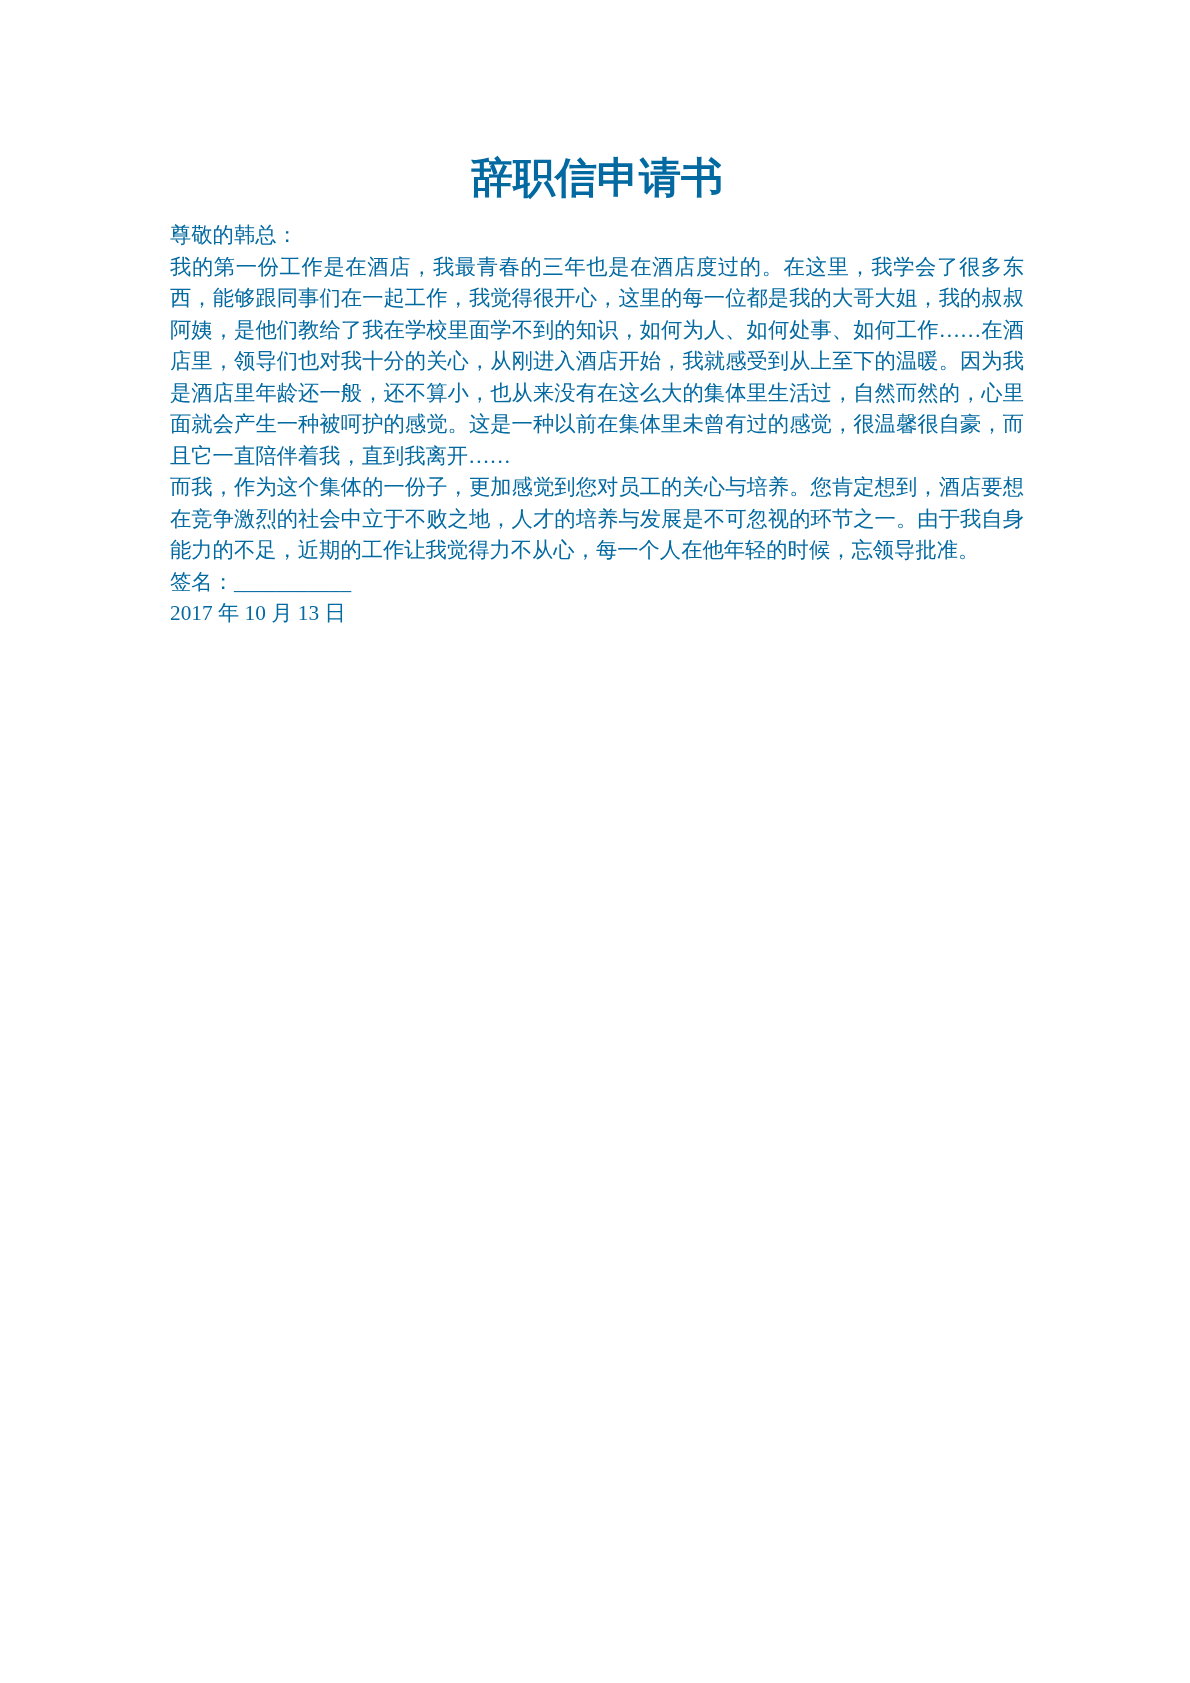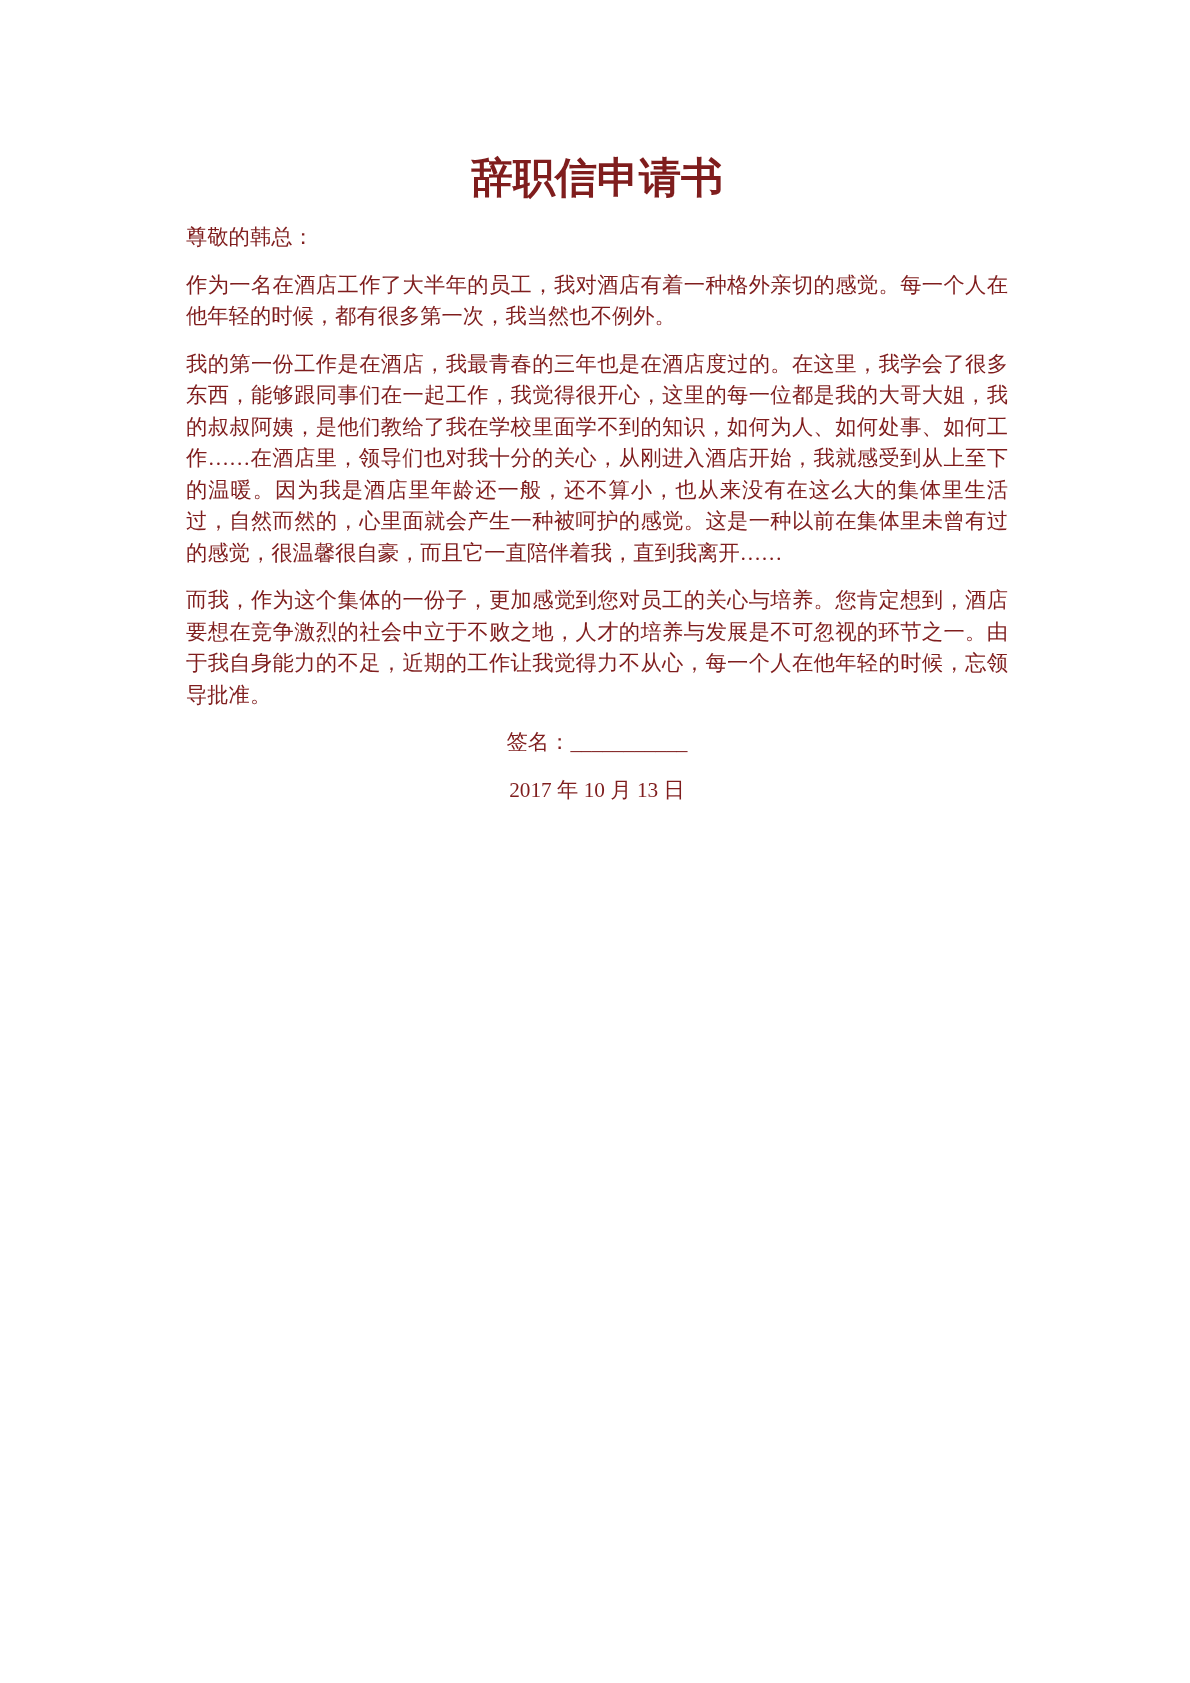--- a/index.html
+++ b/index.html
@@ -7,64 +7,63 @@
     padding: 0;
     background: #ffffff;
   }
   .page {
     position: relative;
     width: 1190px;
     height: 1683px;
     background: #ffffff;
     box-sizing: border-box;
     padding: 150px 166px 0 170px;
-    color: #7f1d1d;
+    color: #0369a1;
     font-family: "Liberation Serif", "DejaVu Serif", serif;
     overflow: hidden;
   }
   .doc-title {
     margin: 0 0 14px 0;
     font-size: 42px;
     font-weight: bold;
     line-height: 56px;
     text-align: center;
     letter-spacing: 0;
   }
   .letter-body {
     font-size: 21.3px;
     line-height: 31.5px;
     text-align: justify;
     text-justify: inter-ideograph;
   }
   .letter-body p {
-    margin: 16px;
+    margin: 0;
     padding: 0;
     font-family: Liberation Serif, serif;
   }
   .salutation {
     text-align: left;
   }
   .signature-row, .date-line {
-    text-align: center;
+    text-align: left;
   }
   .sig-underline {
     letter-spacing: 0;
   }
 </style>
 </head>
 <body>
 
 <div class="page">
   <h1 class="doc-title">辞职信申请书</h1>
 
   <div class="letter-body">
     <p class="salutation">尊敬的韩总：</p>
 
     <div>
-        <p>作为一名在酒店工作了大半年的员工，我对酒店有着一种格外亲切的感觉。每一个人在他年轻的时候，都有很多第一次，我当然也不例外。</p>
         <p>我的第一份工作是在酒店，我最青春的三年也是在酒店度过的。在这里，我学会了很多东西，能够跟同事们在一起工作，我觉得很开心，这里的每一位都是我的大哥大姐，我的叔叔阿姨，是他们教给了我在学校里面学不到的知识，如何为人、如何处事、如何工作……在酒店里，领导们也对我十分的关心，从刚进入酒店开始，我就感受到从上至下的温暖。因为我是酒店里年龄还一般，还不算小，也从来没有在这么大的集体里生活过，自然而然的，心里面就会产生一种被呵护的感觉。这是一种以前在集体里未曾有过的感觉，很温馨很自豪，而且它一直陪伴着我，直到我离开……</p>
         <p>而我，作为这个集体的一份子，更加感觉到您对员工的关心与培养。您肯定想到，酒店要想在竞争激烈的社会中立于不败之地，人才的培养与发展是不可忽视的环节之一。由于我自身能力的不足，近期的工作让我觉得力不从心，每一个人在他年轻的时候，忘领导批准。</p>
       </div>
 
     <p class="signature-row"><span>签名：</span><span class="sig-underline">___________</span></p>
 
     <p class="date-line">2017 年 10 月 13 日</p>
   </div>
 </div>
 

